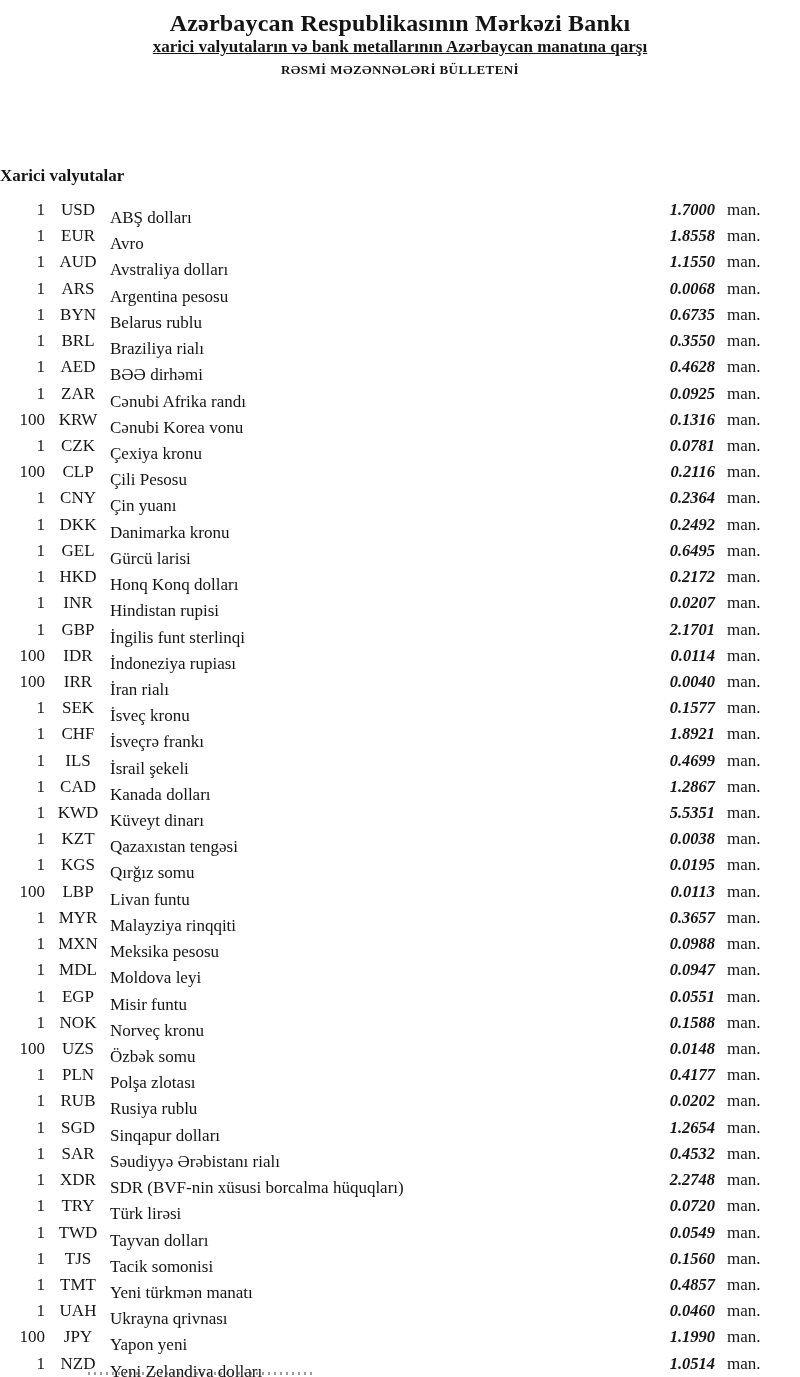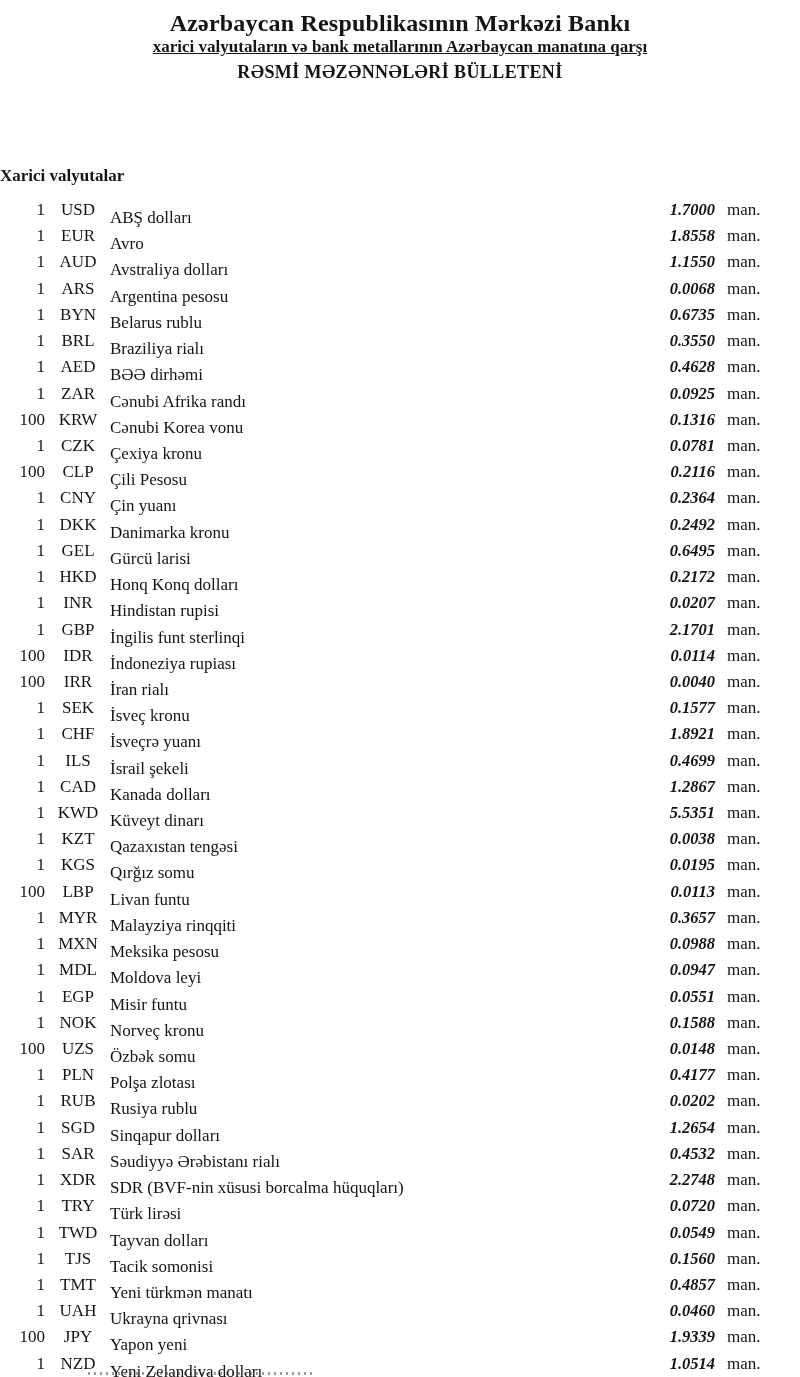--- a/index.html
+++ b/index.html
@@ -30,21 +30,21 @@
     font-size: 17px;
     font-weight: bold;
   }
   .scope-line {
     font-size: 17px;
     font-weight: bold;
     text-decoration: underline;
   }
   .bulletin-title {
     margin-top: 5px;
-    font-size: 18px;
+    font-size: 13px;
     font-weight: bold;
     letter-spacing: 0.4px;
   }
 
   
   .section-title {
     position: absolute;
     top: 166px;
     left: 0;
     width: 100%;
@@ -259,21 +259,21 @@
       <div class="row">
     <span class="qty">1</span>
     <span class="code">SEK</span>
     <span class="name">İsveç kronu</span>
     <span class="rate">0.1577</span>
     <span class="unit">man.</span>
   </div>
       <div class="row">
     <span class="qty">1</span>
     <span class="code">CHF</span>
-    <span class="name">İsveçrə yuanı</span>
+    <span class="name">İsveçrə frankı</span>
     <span class="rate">1.8921</span>
     <span class="unit">man.</span>
   </div>
       <div class="row">
     <span class="qty">1</span>
     <span class="code">ILS</span>
     <span class="name">İsrail şekeli</span>
     <span class="rate">0.4699</span>
     <span class="unit">man.</span>
   </div>
@@ -421,21 +421,21 @@
     <span class="qty">1</span>
     <span class="code">UAH</span>
     <span class="name">Ukrayna qrivnası</span>
     <span class="rate">0.0460</span>
     <span class="unit">man.</span>
   </div>
       <div class="row">
     <span class="qty">100</span>
     <span class="code">JPY</span>
     <span class="name">Yapon yeni</span>
-    <span class="rate">1.9339</span>
+    <span class="rate">1.1990</span>
     <span class="unit">man.</span>
   </div>
       <div class="row">
     <span class="qty">1</span>
     <span class="code">NZD</span>
     <span class="name">Yeni Zelandiya dolları</span>
     <span class="rate">1.0514</span>
     <span class="unit">man.</span>
   </div>
     </div>

